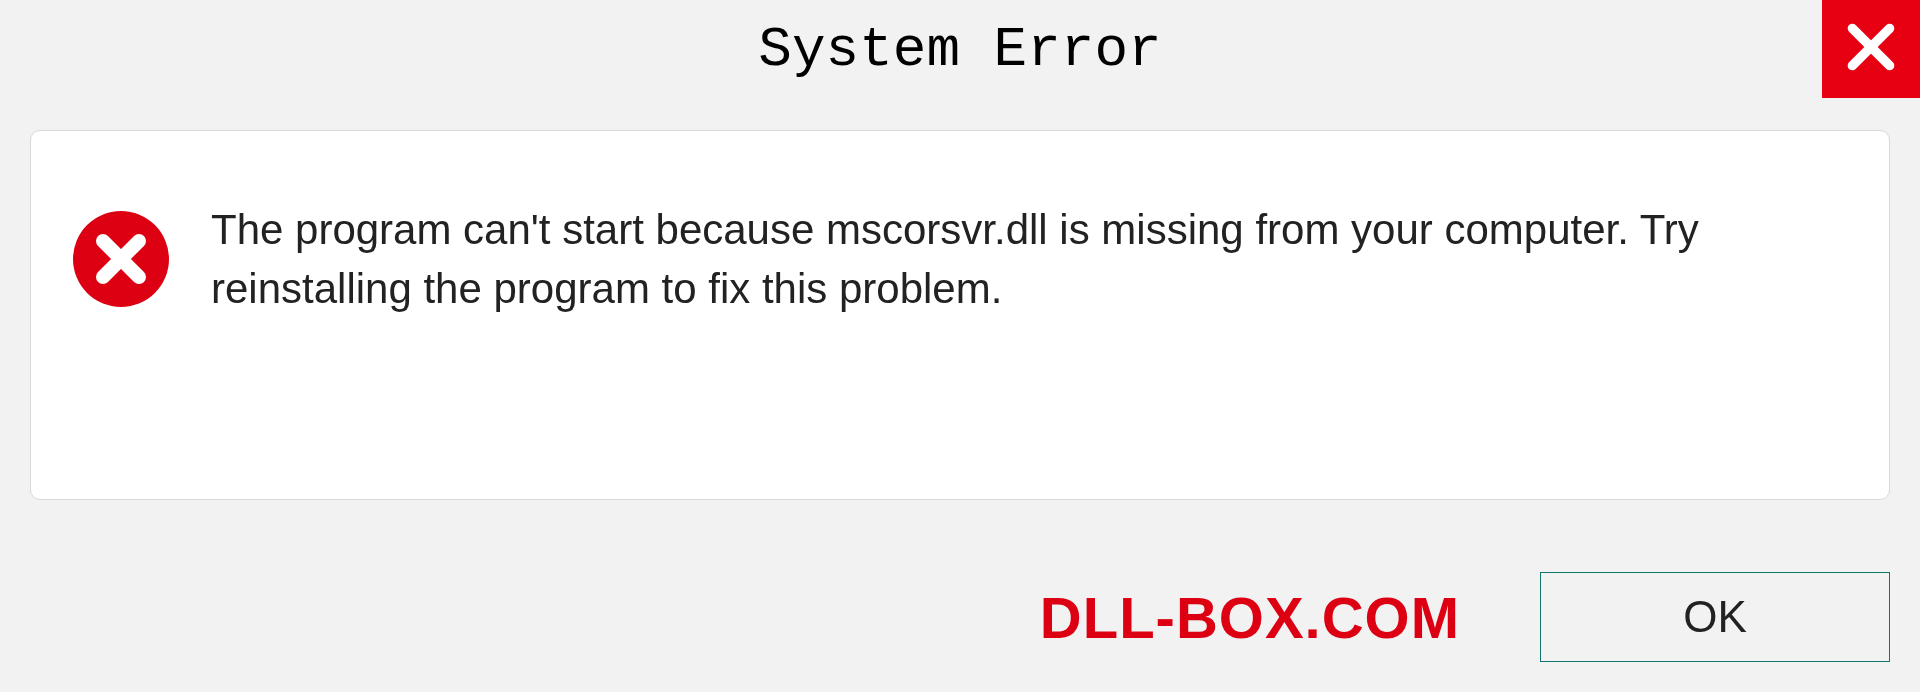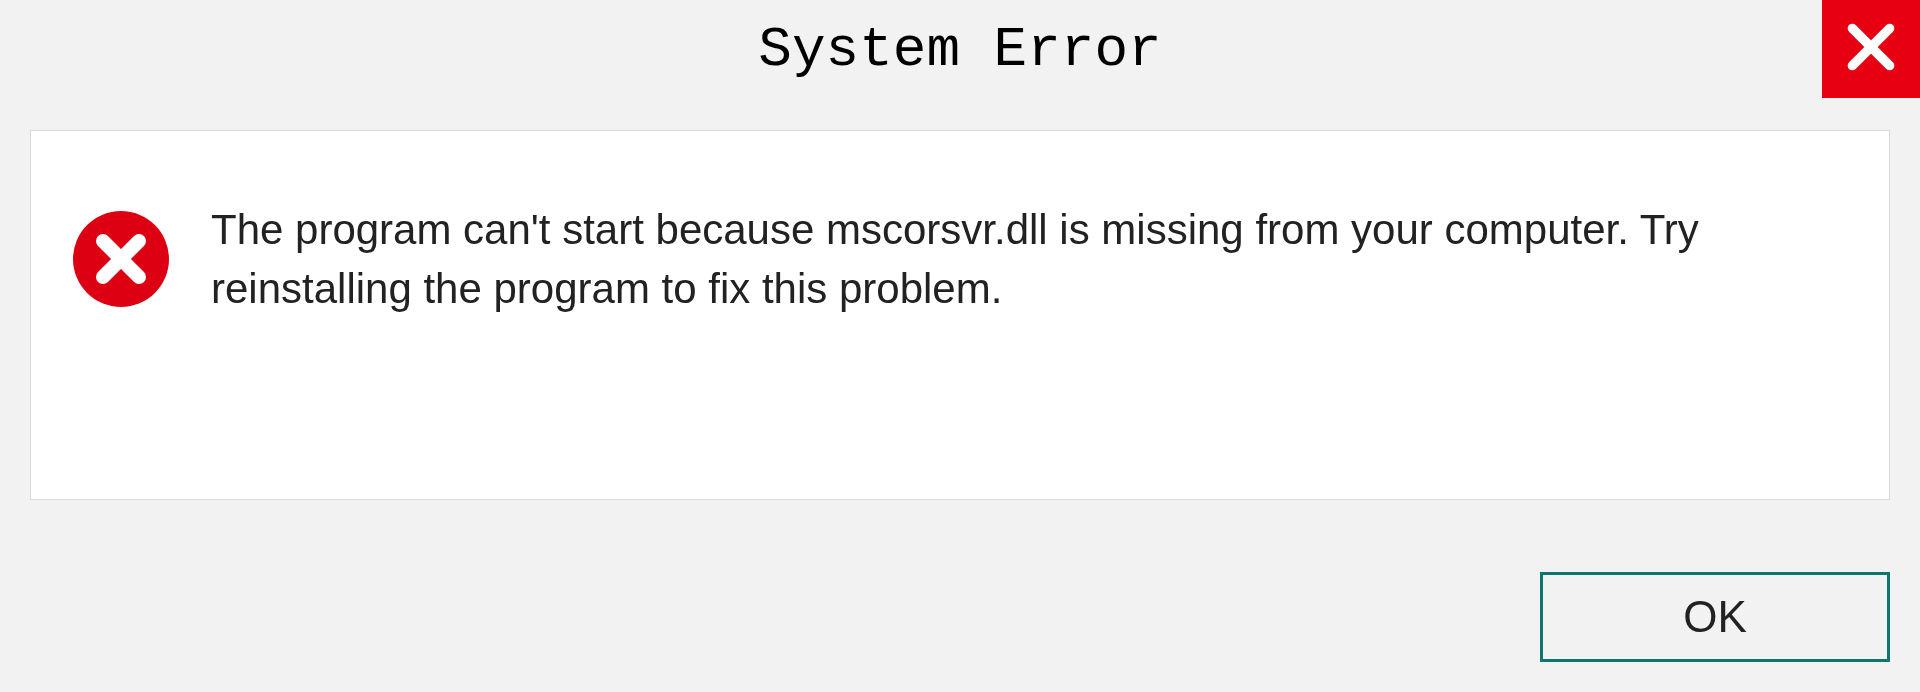--- a/index.html
+++ b/index.html
@@ -42,21 +42,21 @@
       cursor: pointer;
     }
     .close-btn svg {
       width: 56px;
       height: 56px;
     }
     .content-box {
       margin: 30px 30px 0 30px;
       background: #ffffff;
       border: 1px solid #d9d9d9;
-      border-radius: 0;
+      border-radius: 10px;
       height: 370px;
       display: flex;
       align-items: flex-start;
       padding: 70px 60px 60px 40px;
     }
     .error-icon {
       flex-shrink: 0;
       width: 100px;
       height: 100px;
       margin-right: 40px;
@@ -86,21 +86,21 @@
       font-size: 58px;
       font-weight: 900;
       color: #dc0012;
       letter-spacing: 1px;
       font-family: Arial, Helvetica, sans-serif;
     }
     .ok-btn {
       width: 350px;
       height: 90px;
       background: #f2f2f2;
-      border: 3px solid #0f766e;
+      border: 1px solid #0f766e;
       font-size: 44px;
       color: #222;
       display: flex;
       align-items: center;
       justify-content: center;
       cursor: pointer;
       font-family: Arial, Helvetica, sans-serif;
     }
   </style>
 </head>
@@ -121,14 +121,15 @@
   <div class="error-icon">
     <svg viewBox="0 0 100 100">
       <circle cx="50" cy="50" r="48" fill="#dc0012"></circle>
       <path d="M32 32 L68 68 M68 32 L32 68" stroke="#ffffff" stroke-width="14" stroke-linecap="round" fill="none"></path>
     </svg>
   </div>
   <div class="message">The program can't start because mscorsvr.dll is missing from your computer. Try reinstalling the program to fix this problem.</div>
 </div>
 
 <div class="footer">
+  <div class="watermark">DLL-BOX.COM</div>
   <button class="ok-btn">OK</button>
 </div>
 
 </body></html>

